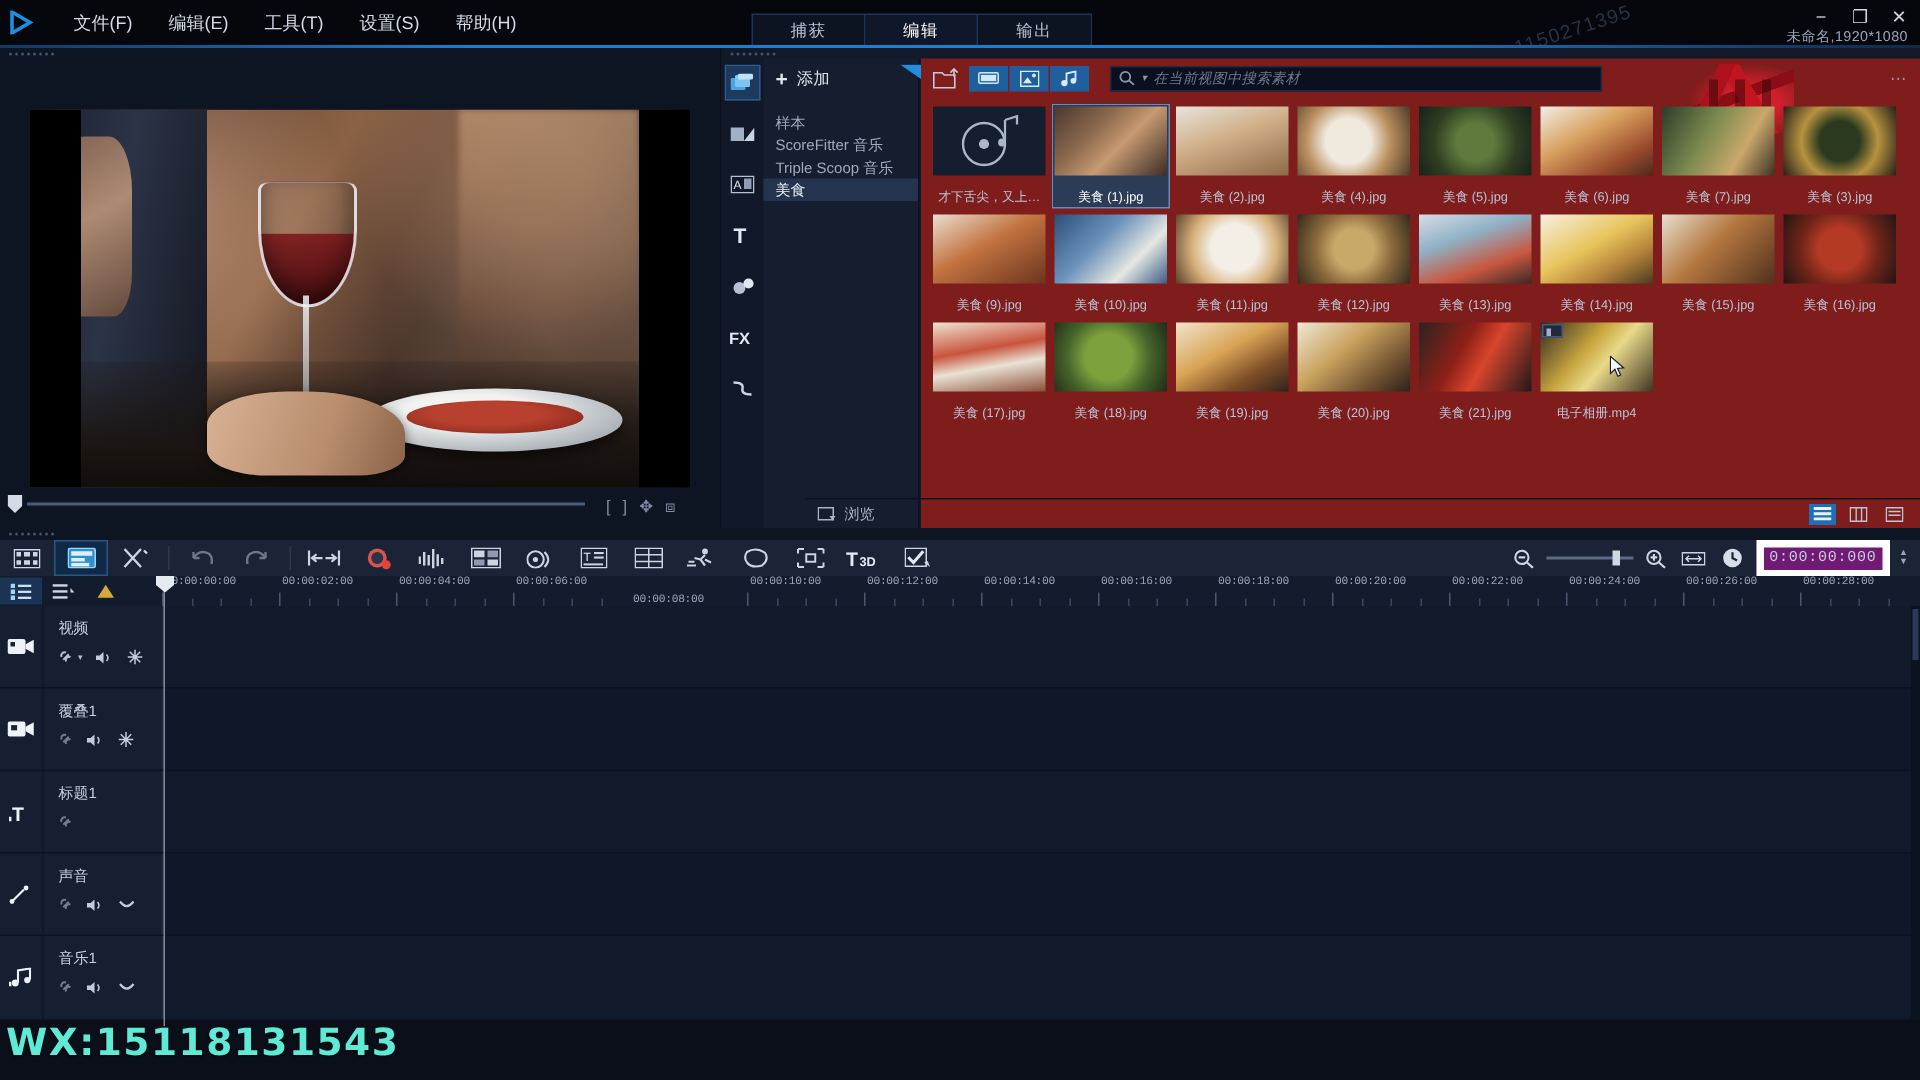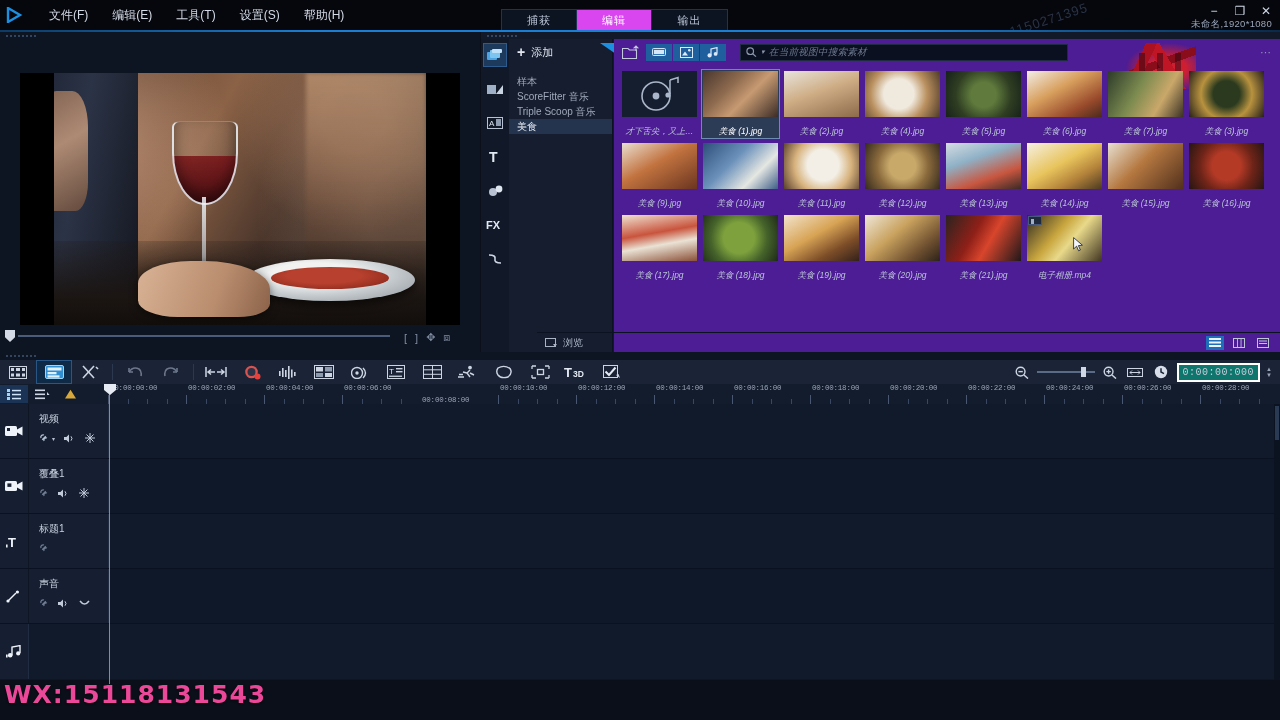--- a/index.html
+++ b/index.html
@@ -32,21 +32,21 @@
   .tabs {
     position:absolute; left:501px; top:9px; display:flex; height:21px;
     border:1px solid #1f3455;
   }
   .tab {
     width:75px; height:21px; display:flex; align-items:center; justify-content:center;
     font-size:11px; color:#b9c3d4; background:#0c1422; letter-spacing:1px;
     border-right:1px solid #1f3455;
   }
   .tab:last-child { border-right:none; }
-  .tab.active { background:#d946ef; color:#fff; }
+  .tab.active { background:#0f172a; color:#fff; }
 
   .wincontrols {
     position:absolute; right:6px; top:4px; display:flex; gap:10px; align-items:center;
   }
   .wc { width:16px; height:14px; display:flex; align-items:center; justify-content:center;
         color:#cfd6e3; font-size:12px; line-height:1; }
   .projinfo {
     position:absolute; right:8px; top:18px; font-size:9.5px; color:#9aa5b8;
     letter-spacing:.3px;
   }
@@ -168,21 +168,21 @@
   .tbtn {
     width:20px; height:22px; display:flex; align-items:center; justify-content:center;
     color:#d6dde9;
   }
   .tbtn.play { width:24px; background:#253149; margin-right:5px;}
   .tc-box {
     margin-left:auto; margin-right:6px;
     display:flex; align-items:center; gap:3px;
   }
   .tc {
-    background:#0f766e; border:2px solid #ffffff; color:#c5ccd9;
+    background:#701a75; border:5px solid #ffffff; color:#c5ccd9;
     font-family:"Liberation Mono", monospace; font-size:10px; padding:2px 4px;
     letter-spacing:.5px;
   }
   .spin { display:flex; flex-direction:column; gap:1px; color:#9aa5b8; font-size:6px; line-height:5px;}
 
   
   .library {
     position:absolute; left:481px; top:32px; width:799px; height:320px;
     background:#121a2a;
   }
@@ -220,21 +220,21 @@
   .side-item.sel { background:#24344e; color:#e8edf5; }
 
   .lib-browse {
     position:absolute; left:28px; bottom:0; width:104px; height:20px;
     border-top:1px solid #0c1320; display:flex; align-items:center; gap:5px; padding-left:8px;
   }
   .lib-browse span { font-size:10px; color:#a9b3c4; }
 
   .lib-main {
     position:absolute; left:133px; top:7px; right:0; height:313px;
-    background:#4c1d95;
+    background:#7f1d1d;
   }
   .lib-top {
     height:26px; display:flex; align-items:center; gap:6px; padding:0 8px;
   }
   .vtoggle { display:flex; gap:1px; }
   .vtg {
     width:26px; height:17px; display:flex; align-items:center; justify-content:center;
     background:#1f5f9e; color:#eaf1f8;
   }
   .search {
@@ -243,21 +243,20 @@
   }
   .search span { font-size:9.5px; color:#6e7a90; font-style:italic; letter-spacing:.3px;}
   .kebab { margin-left:auto; color:#8c97ab; letter-spacing:1px; font-size:11px;}
 
   .grid {
     position:absolute; left:0; top:26px; right:0; bottom:20px;
     padding:4px 6px 0 6px;
     display:grid; grid-template-columns:repeat(8, 79px);
     grid-auto-rows:70px; gap:2px 2px;
     align-content:start;
-    font-style:italic;
   }
   .cell { width:79px; height:70px; position:relative; padding:2px; }
   .cell.sel { background:#2c3c56; box-shadow:inset 0 0 0 1px #6d8ab0; }
   .thumb {
     width:75px; height:46px; margin:0 auto; display:block; position:relative; overflow:hidden;
     background:#1b2434;
   }
   .cap {
     position:absolute; left:0; right:0; bottom:1px; text-align:center;
     font-size:8.5px; color:#b9c3d4; white-space:nowrap; overflow:hidden;
@@ -362,21 +361,21 @@
   .track-body { flex:1; background:#0f1829; border-left:1px solid #202c42; position:relative;}
   .track:nth-child(odd) .track-body { background:#101a2b; }
 
   .scroll-v {
     position:absolute; right:0; top:404px; width:6px; height:276px; background:#0b1220;
   }
   .scroll-v i { position:absolute; left:1px; top:2px; width:4px; height:34px; background:#2a3a55;}
 
   .watermark {
     position:absolute; left:4px; top:680px; font-size:25px; font-weight:bold;
-    color:#ec4899; letter-spacing:1px; font-family:"DejaVu Sans", sans-serif;
+    color:#5eead4; letter-spacing:1px; font-family:"DejaVu Sans", sans-serif;
     text-shadow:0 1px 2px rgba(0,0,0,.8);
   }
 </style>
 </head>
 <body>
 
 <div id="app">
 
   <div class="titlebar">
     <div class="logo">
@@ -1240,20 +1239,41 @@
 
     <div class="track" style="border-bottom:none">
       <div class="track-icon">
         <svg width="17" height="13" viewBox="0 0 17 13">
           <path d="M6 10 V2 L14 0.6 V8" stroke="#eef3fa" stroke-width="1.4" fill="none"></path>
           <circle cx="4.2" cy="10.3" r="2.3" fill="#eef3fa"></circle>
             <circle cx="12.2" cy="8.4" r="2.1" fill="#eef3fa"></circle>
           <rect x="0" y="9.5" width="1.6" height="3" fill="#eef3fa"></rect>
         </svg>
       </div>
+      <div class="track-meta">
+        <div class="track-name">音乐1</div>
+        <div class="track-ctrls">
+          <span class="tc-i" style="color:#707c92">
+            <svg width="10" height="10" viewBox="0 0 10 10" fill="none" stroke="currentColor" stroke-width="1.3">
+                <path d="M3.2 6.8 L6.8 3.2 M2 5 A2.3 2.3 0 0 1 5 2 M5 8 A2.3 2.3 0 0 1 8 5"></path>
+              </svg>
+          </span>
+          <span class="tc-i" style="color:#c2cbda">
+            <svg width="12" height="9" viewBox="0 0 12 9">
+                <path d="M0 3 H2.4 L5 0.6 V8.4 L2.4 6 H0 Z" fill="currentColor"></path>
+                <path d="M7 2.3 Q9 4.5 7 6.7" stroke="currentColor" stroke-width="1" fill="none"></path>
+              </svg>
+          </span>
+          <span class="tc-i" style="color:#c2cbda">
+            <svg width="11" height="7" viewBox="0 0 11 7" fill="none" stroke="currentColor" stroke-width="1.5">
+                <path d="M1 1 Q5.5 7 10 1"></path>
+              </svg>
+          </span>
+        </div>
+      </div>
       <div class="track-body"></div>
     </div>
   </div>
 
   <div class="scroll-v">
       <i></i>
     </div>
 
   <div class="watermark">WX:15118131543</div>
 </div>

